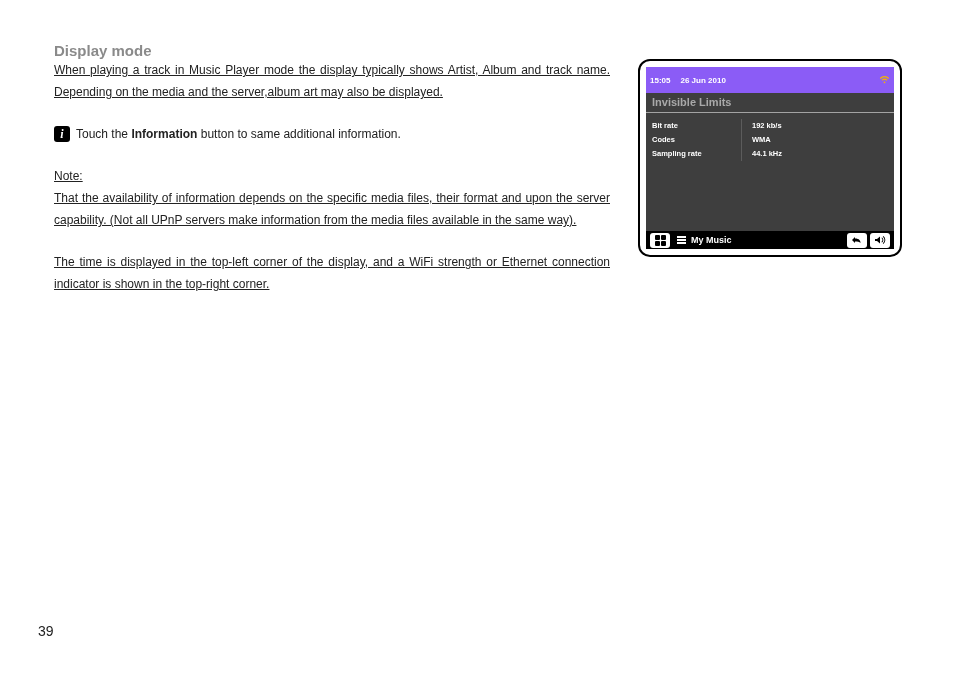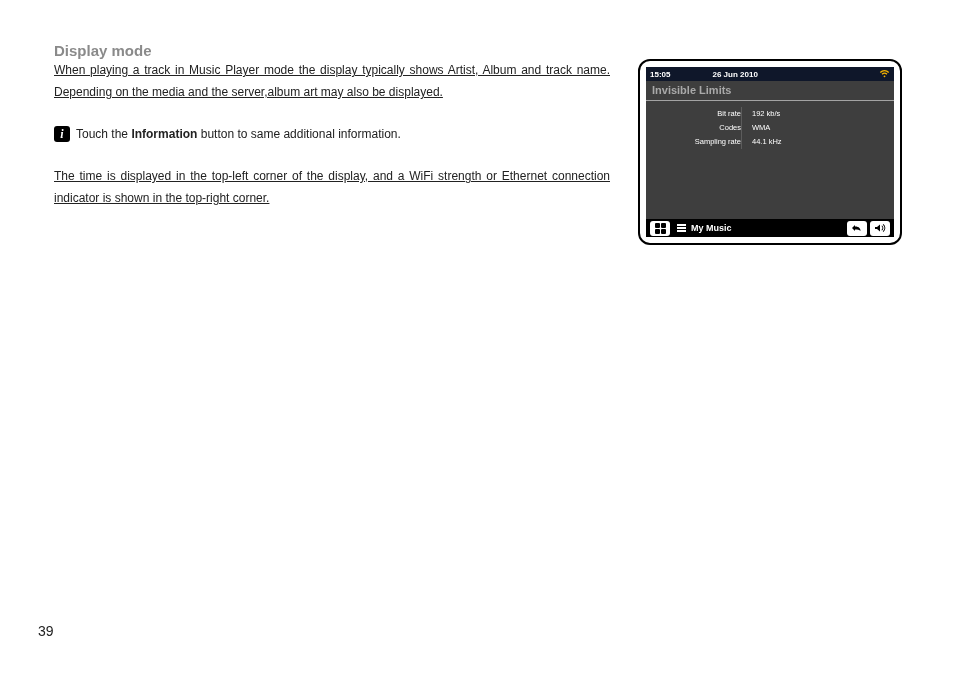--- a/index.html
+++ b/index.html
@@ -54,51 +54,49 @@
       border-radius: 12px;
       padding: 6px;
       background: #fff;
     }
     .screen {
       background: #3e3e3e;
       border-radius: 2px;
       position: relative;
     }
     .statusbar {
-      background: #0f172a;
-      color: #fff;
-      height: 14px;
+      background: #8b5cf6;
+      color: #fff;
+      height: 26px;
       display: flex;
       align-items: center;
       padding: 0 4px;
       font-size: 8px;
       font-weight: bold;
-      gap: 32px;
     }
     .status-time { margin-right: 10px; }
     .status-date { flex: 1; }
     .wifi-icon { color: #f5b400; font-size: 9px; }
     .track-title {
       color: #a9a9a9;
       font-weight: bold;
       font-size: 11px;
       padding: 3px 6px 4px 6px;
       border-bottom: 1px solid #a3a3a3;
     }
     .info-table {
       padding: 6px 6px 4px 6px;
       height: 118px;
     }
     .info-row {
       display: flex;
       color: #fff;
       font-size: 7.5px;
-      font-weight: normal;
+      font-weight: bold;
       line-height: 14px;
-      text-align: right;
     }
     .info-label {
       flex: 0 0 90px;
       border-right: 1px solid #5c5c5c;
       padding-left: 0;
     }
     .info-value { padding-left: 10px; }
 
     .bottombar {
       background: #000;
@@ -160,20 +158,24 @@
   <div class="text-col">
     <p>When playing a track in Music Player mode the display typically shows Artist, Album and track name. Depending on the media and the server,album art may also be displayed.</p>
 
     <div class="info-line">
       <span class="info-btn">i</span>
       <span>
         <span>Touch the </span><b>Information</b><span> button to same additional information.</span>
       </span>
     </div>
 
+    <p>
+      <span>Note:</span><br>
+      <span>That the availability of information depends on the specific media files, their format and upon the server capability. (Not all UPnP servers make information from the media files available in the same way).</span>
+    </p>
 
     <p>The time is displayed in the top-left corner of the display, and a WiFi strength or Ethernet connection indicator is shown in the top-right corner.</p>
   </div>
 
   <div class="device-col">
     <div class="device">
       <div class="screen">
 
         <div class="statusbar">
           <span class="status-time">15:05</span>

